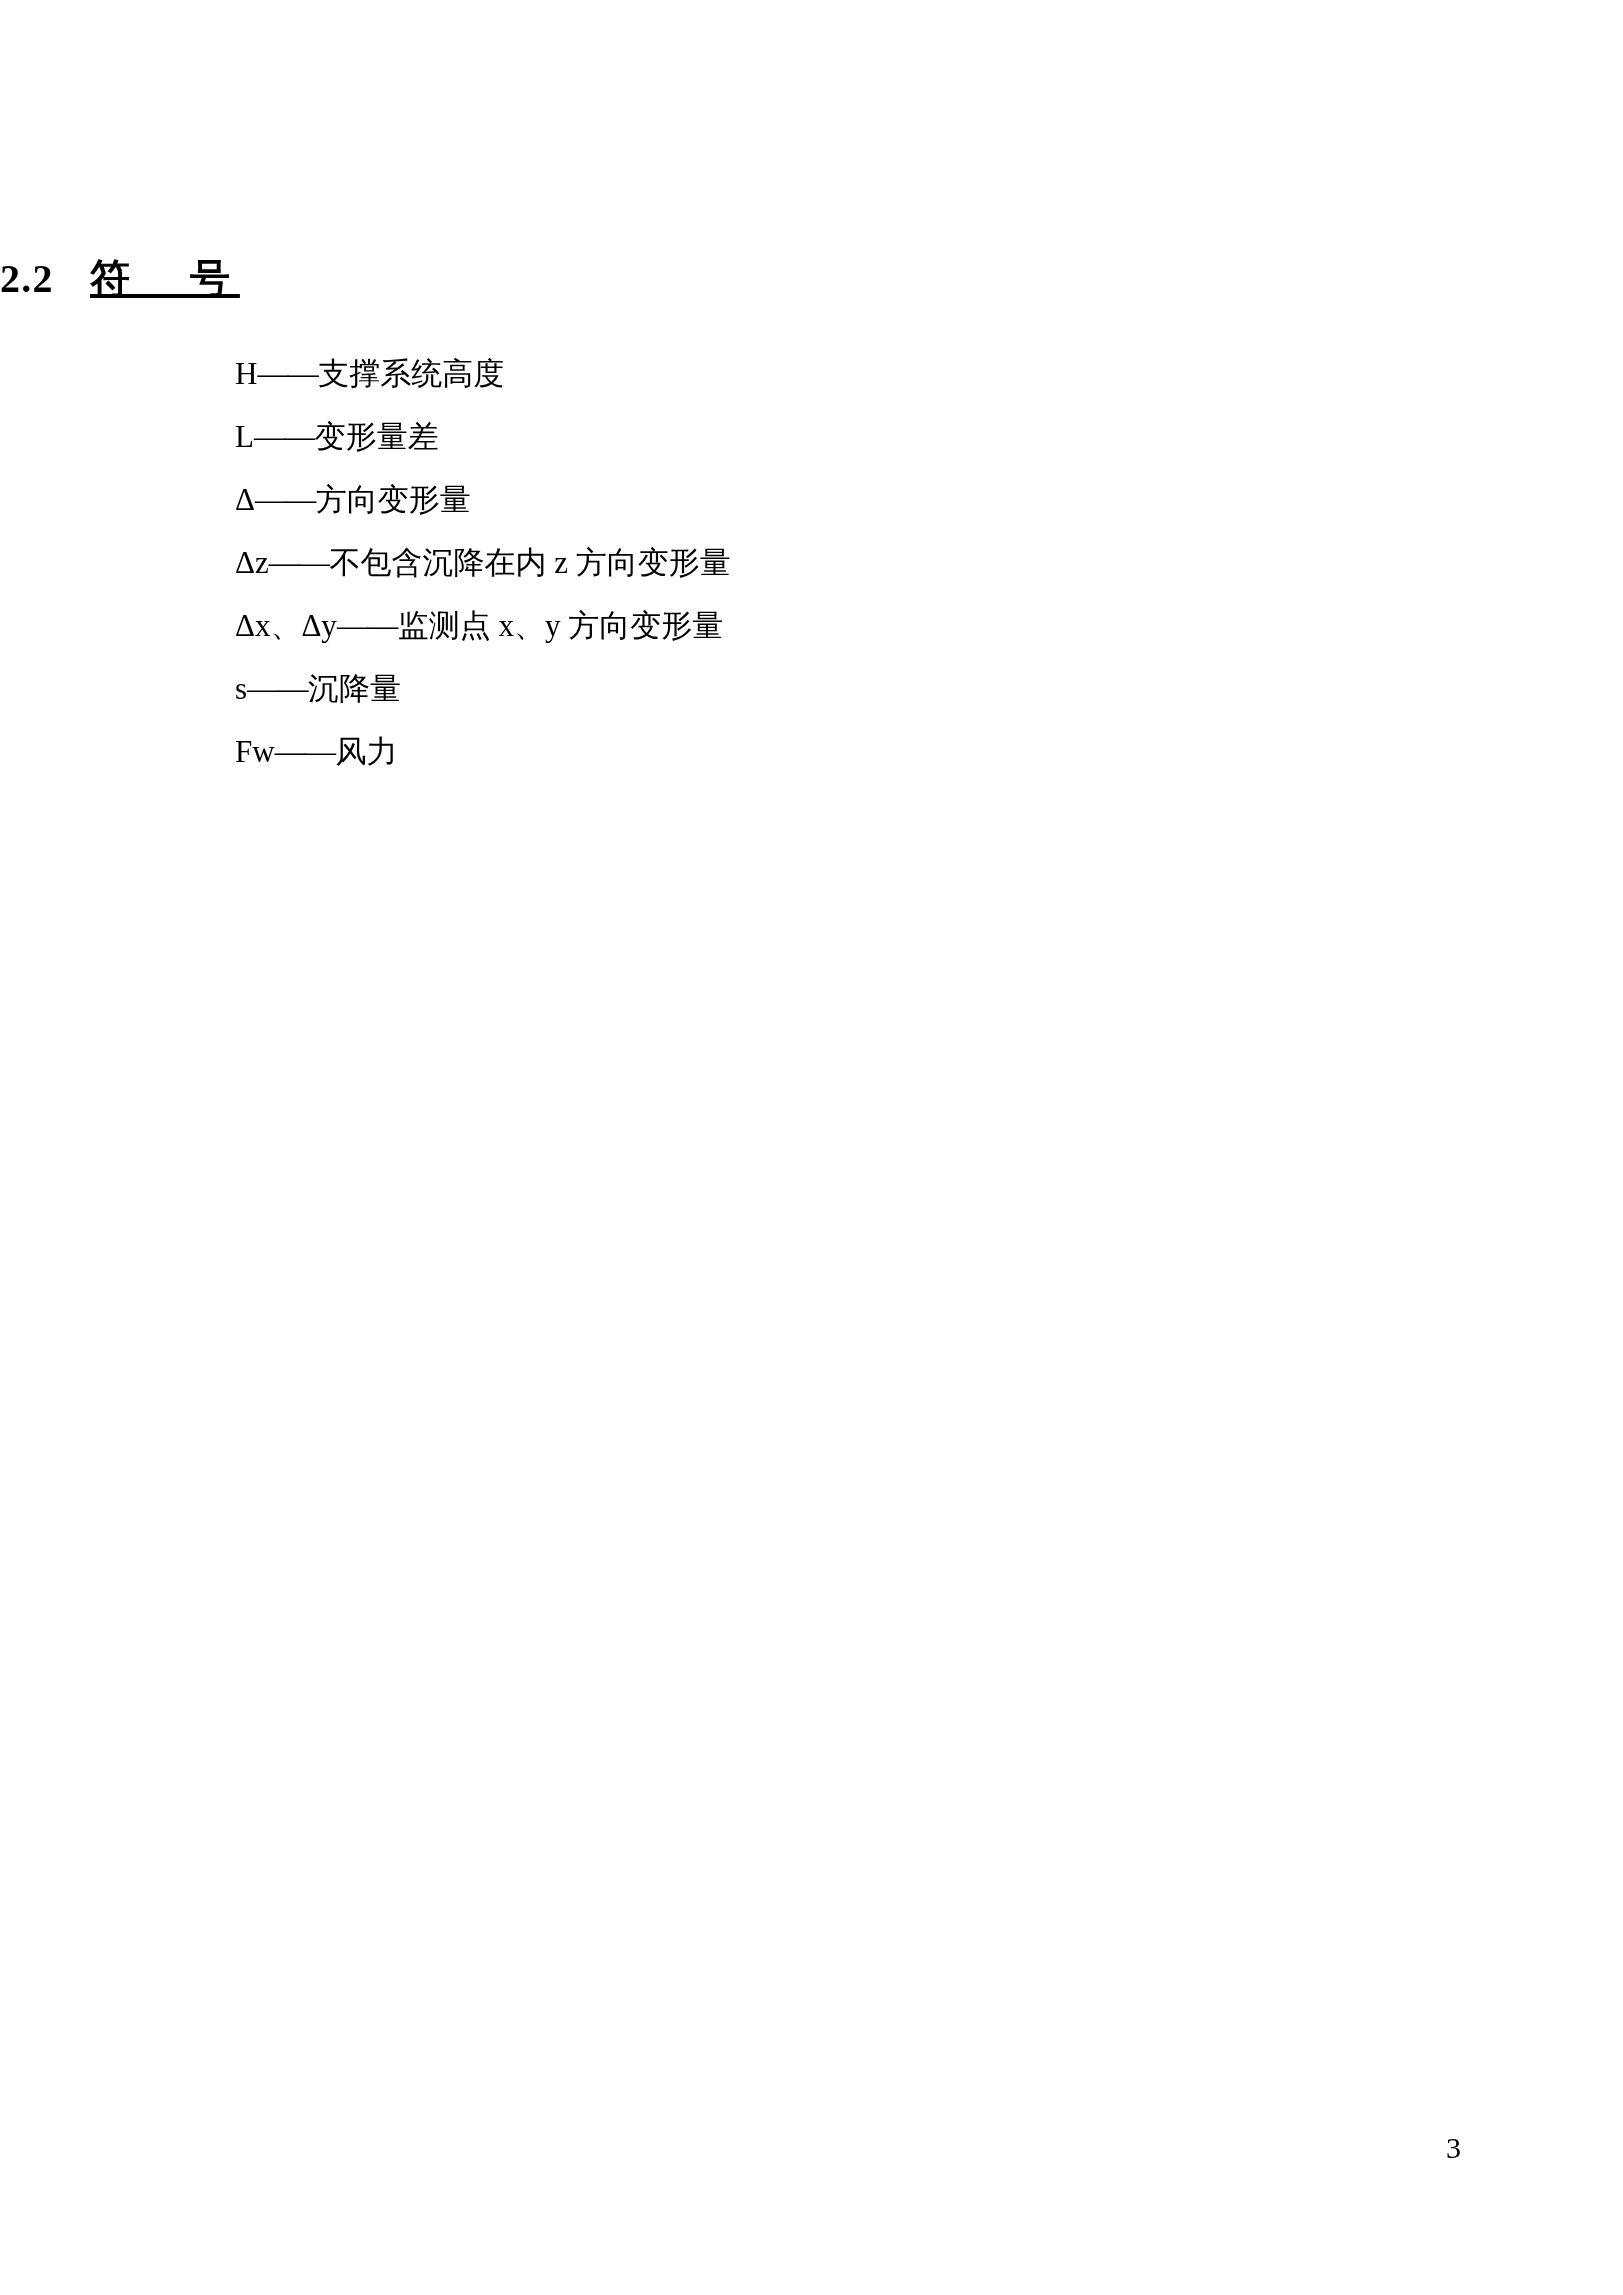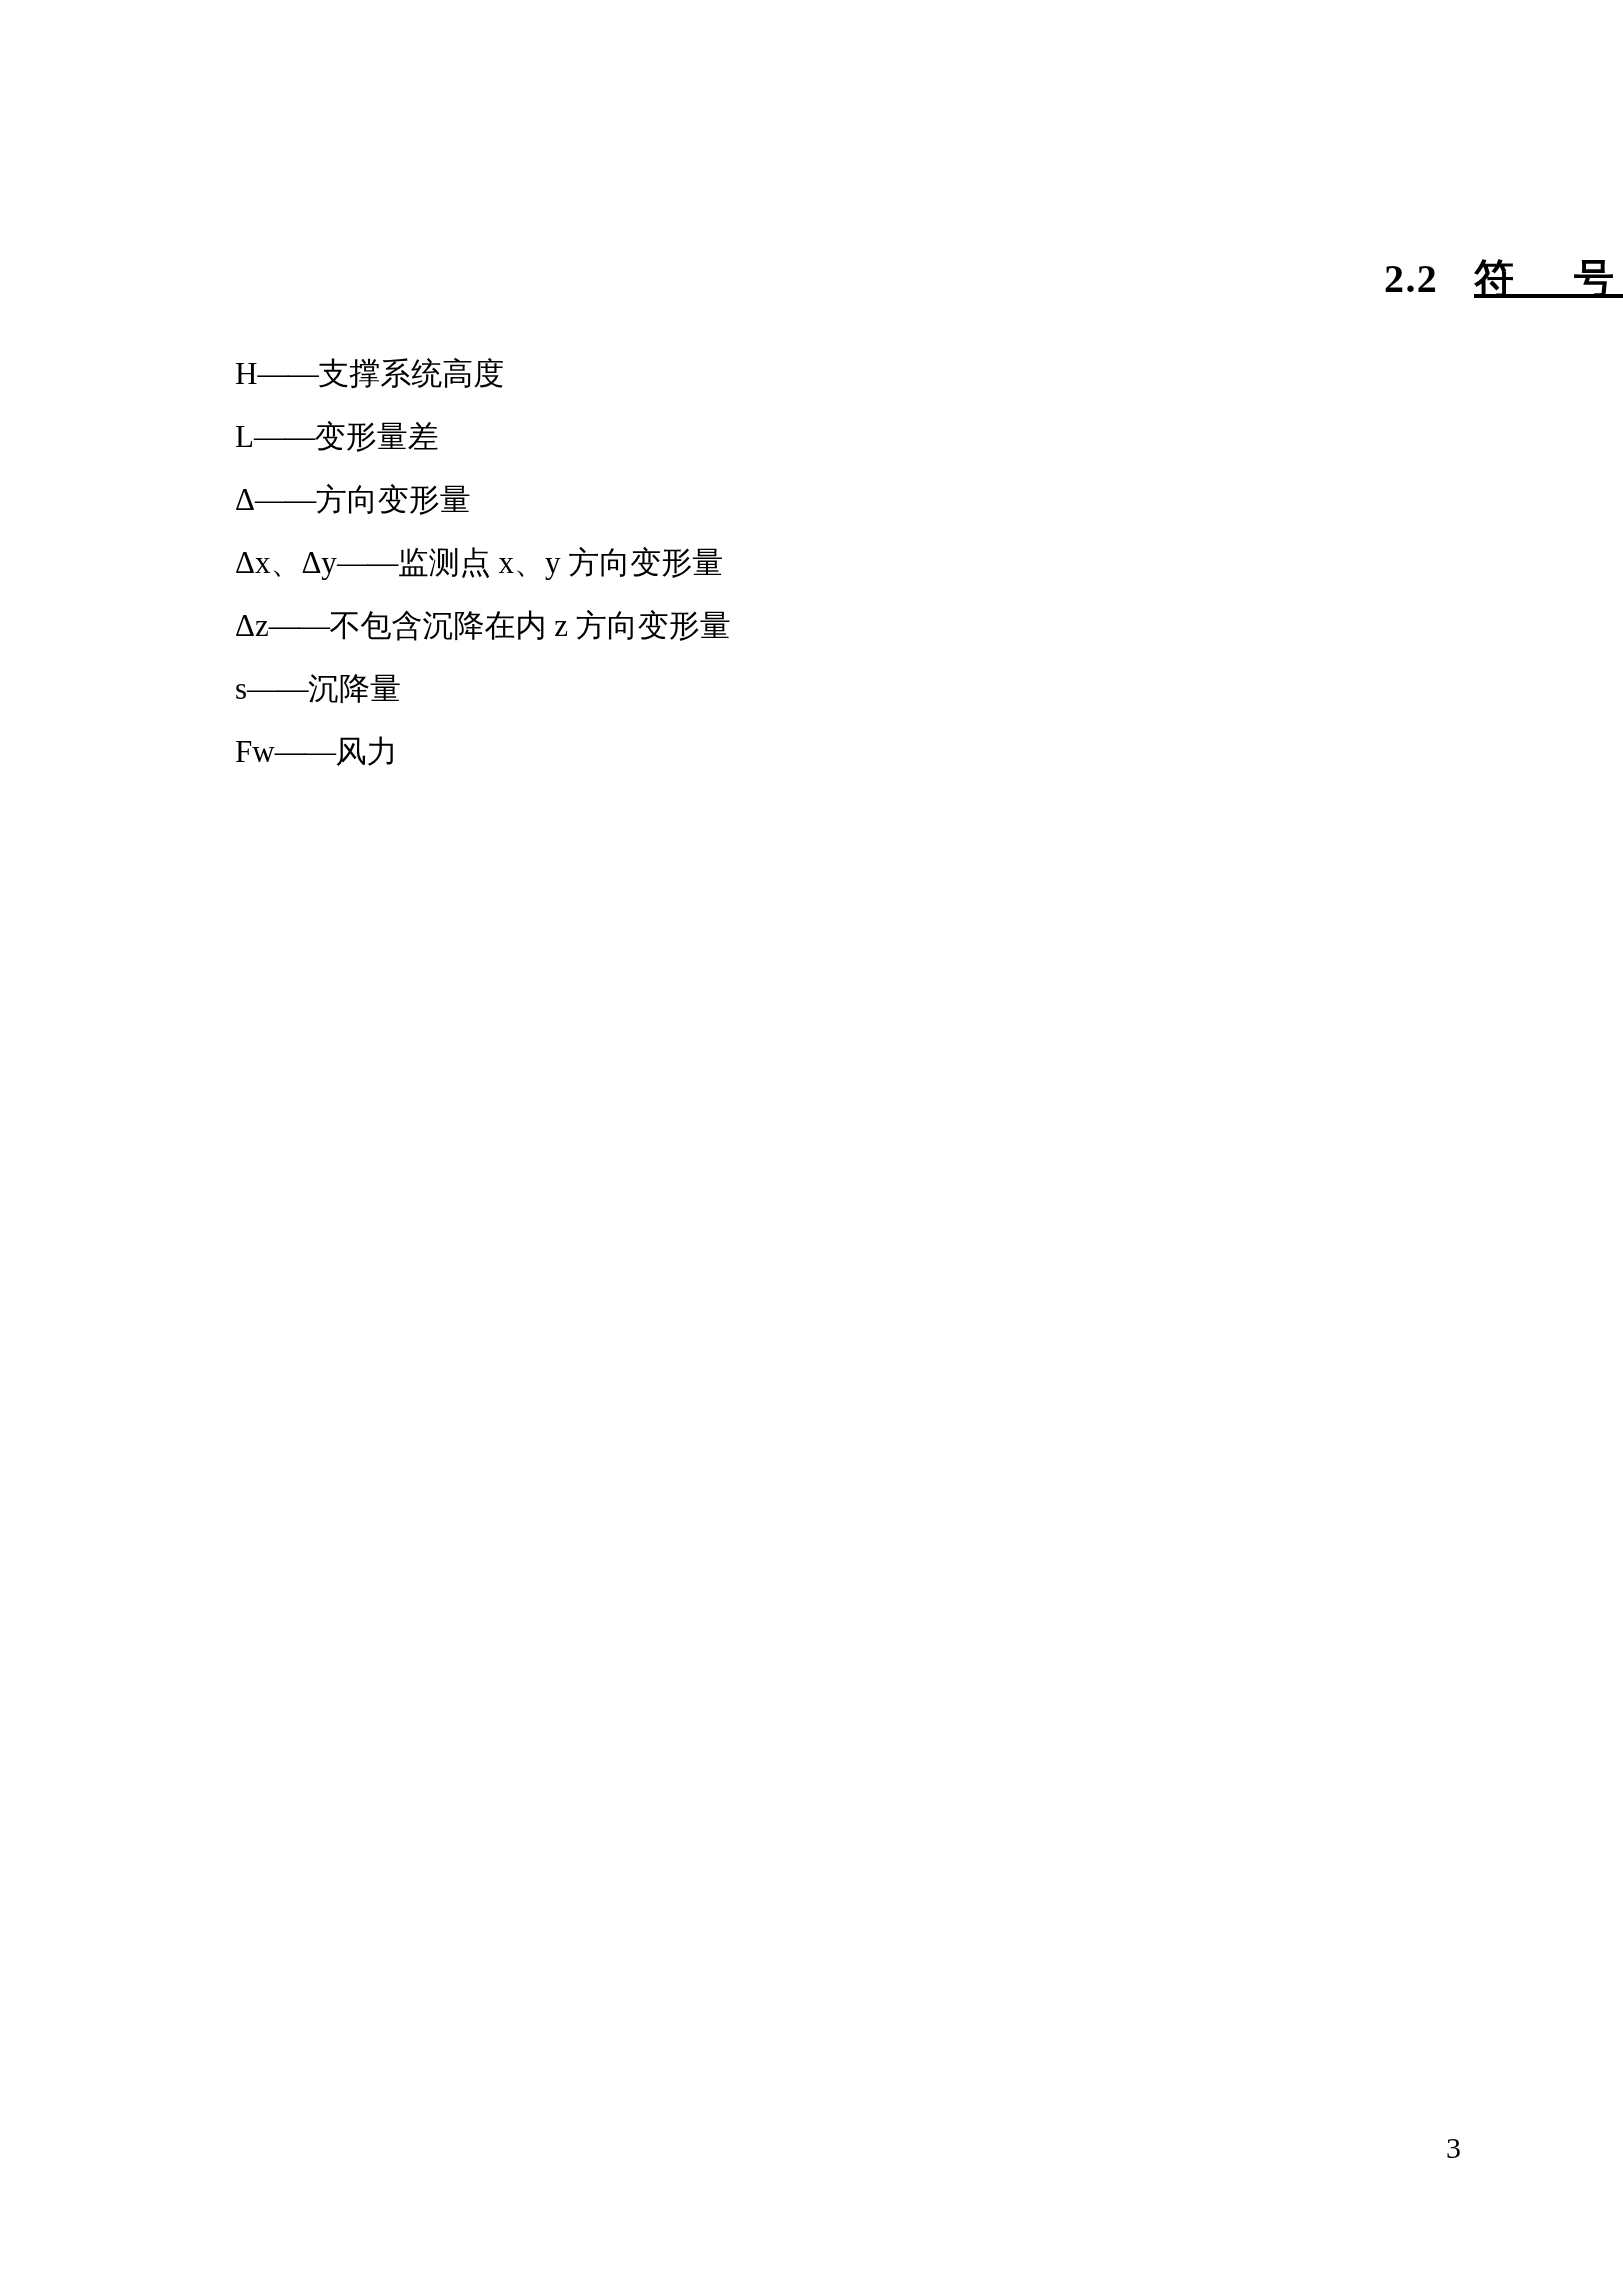--- a/index.html
+++ b/index.html
@@ -16,21 +16,21 @@
     font-family: "Liberation Serif", "DejaVu Serif", serif;
     overflow: hidden;
   }
   .heading {
     position: absolute;
     top: 257px;
     left: 0;
     width: 100%;
     margin: 0;
     display: flex;
-    justify-content: flex-end;
+    justify-content: flex-start;
     align-items: baseline;
     font-size: 40px;
     line-height: 44px;
     font-weight: bold;
   }
   .heading-number {
     margin-right: 36px;
     letter-spacing: 1.3px;
   }
   .heading-text {
@@ -83,25 +83,25 @@
     <div class="symbol-row">
       <span class="sym">L</span><span class="dash">——</span><span class="desc">变形量差</span>
     </div>
 
 
     <div class="symbol-row">
       <span class="sym">Δ</span><span class="dash">——</span><span class="desc">方向变形量</span>
     </div>
 
     <div class="symbol-row">
-      <span class="sym">Δx、Δy</span><span class="dash">——</span><span class="desc">监测点 x、y 方向变形量</span>
+      <span class="sym">Δz</span><span class="dash">——</span><span class="desc">不包含沉降在内 z 方向变形量</span>
     </div>
 
     <div class="symbol-row">
-      <span class="sym">Δz</span><span class="dash">——</span><span class="desc">不包含沉降在内 z 方向变形量</span>
+      <span class="sym">Δx、Δy</span><span class="dash">——</span><span class="desc">监测点 x、y 方向变形量</span>
     </div>
 
     <div class="symbol-row">
       <span class="sym">s</span><span class="dash">——</span><span class="desc">沉降量</span>
     </div>
 
 
     <div class="symbol-row">
       <span class="sym">Fw</span><span class="dash">——</span><span class="desc">风力</span>
     </div>

